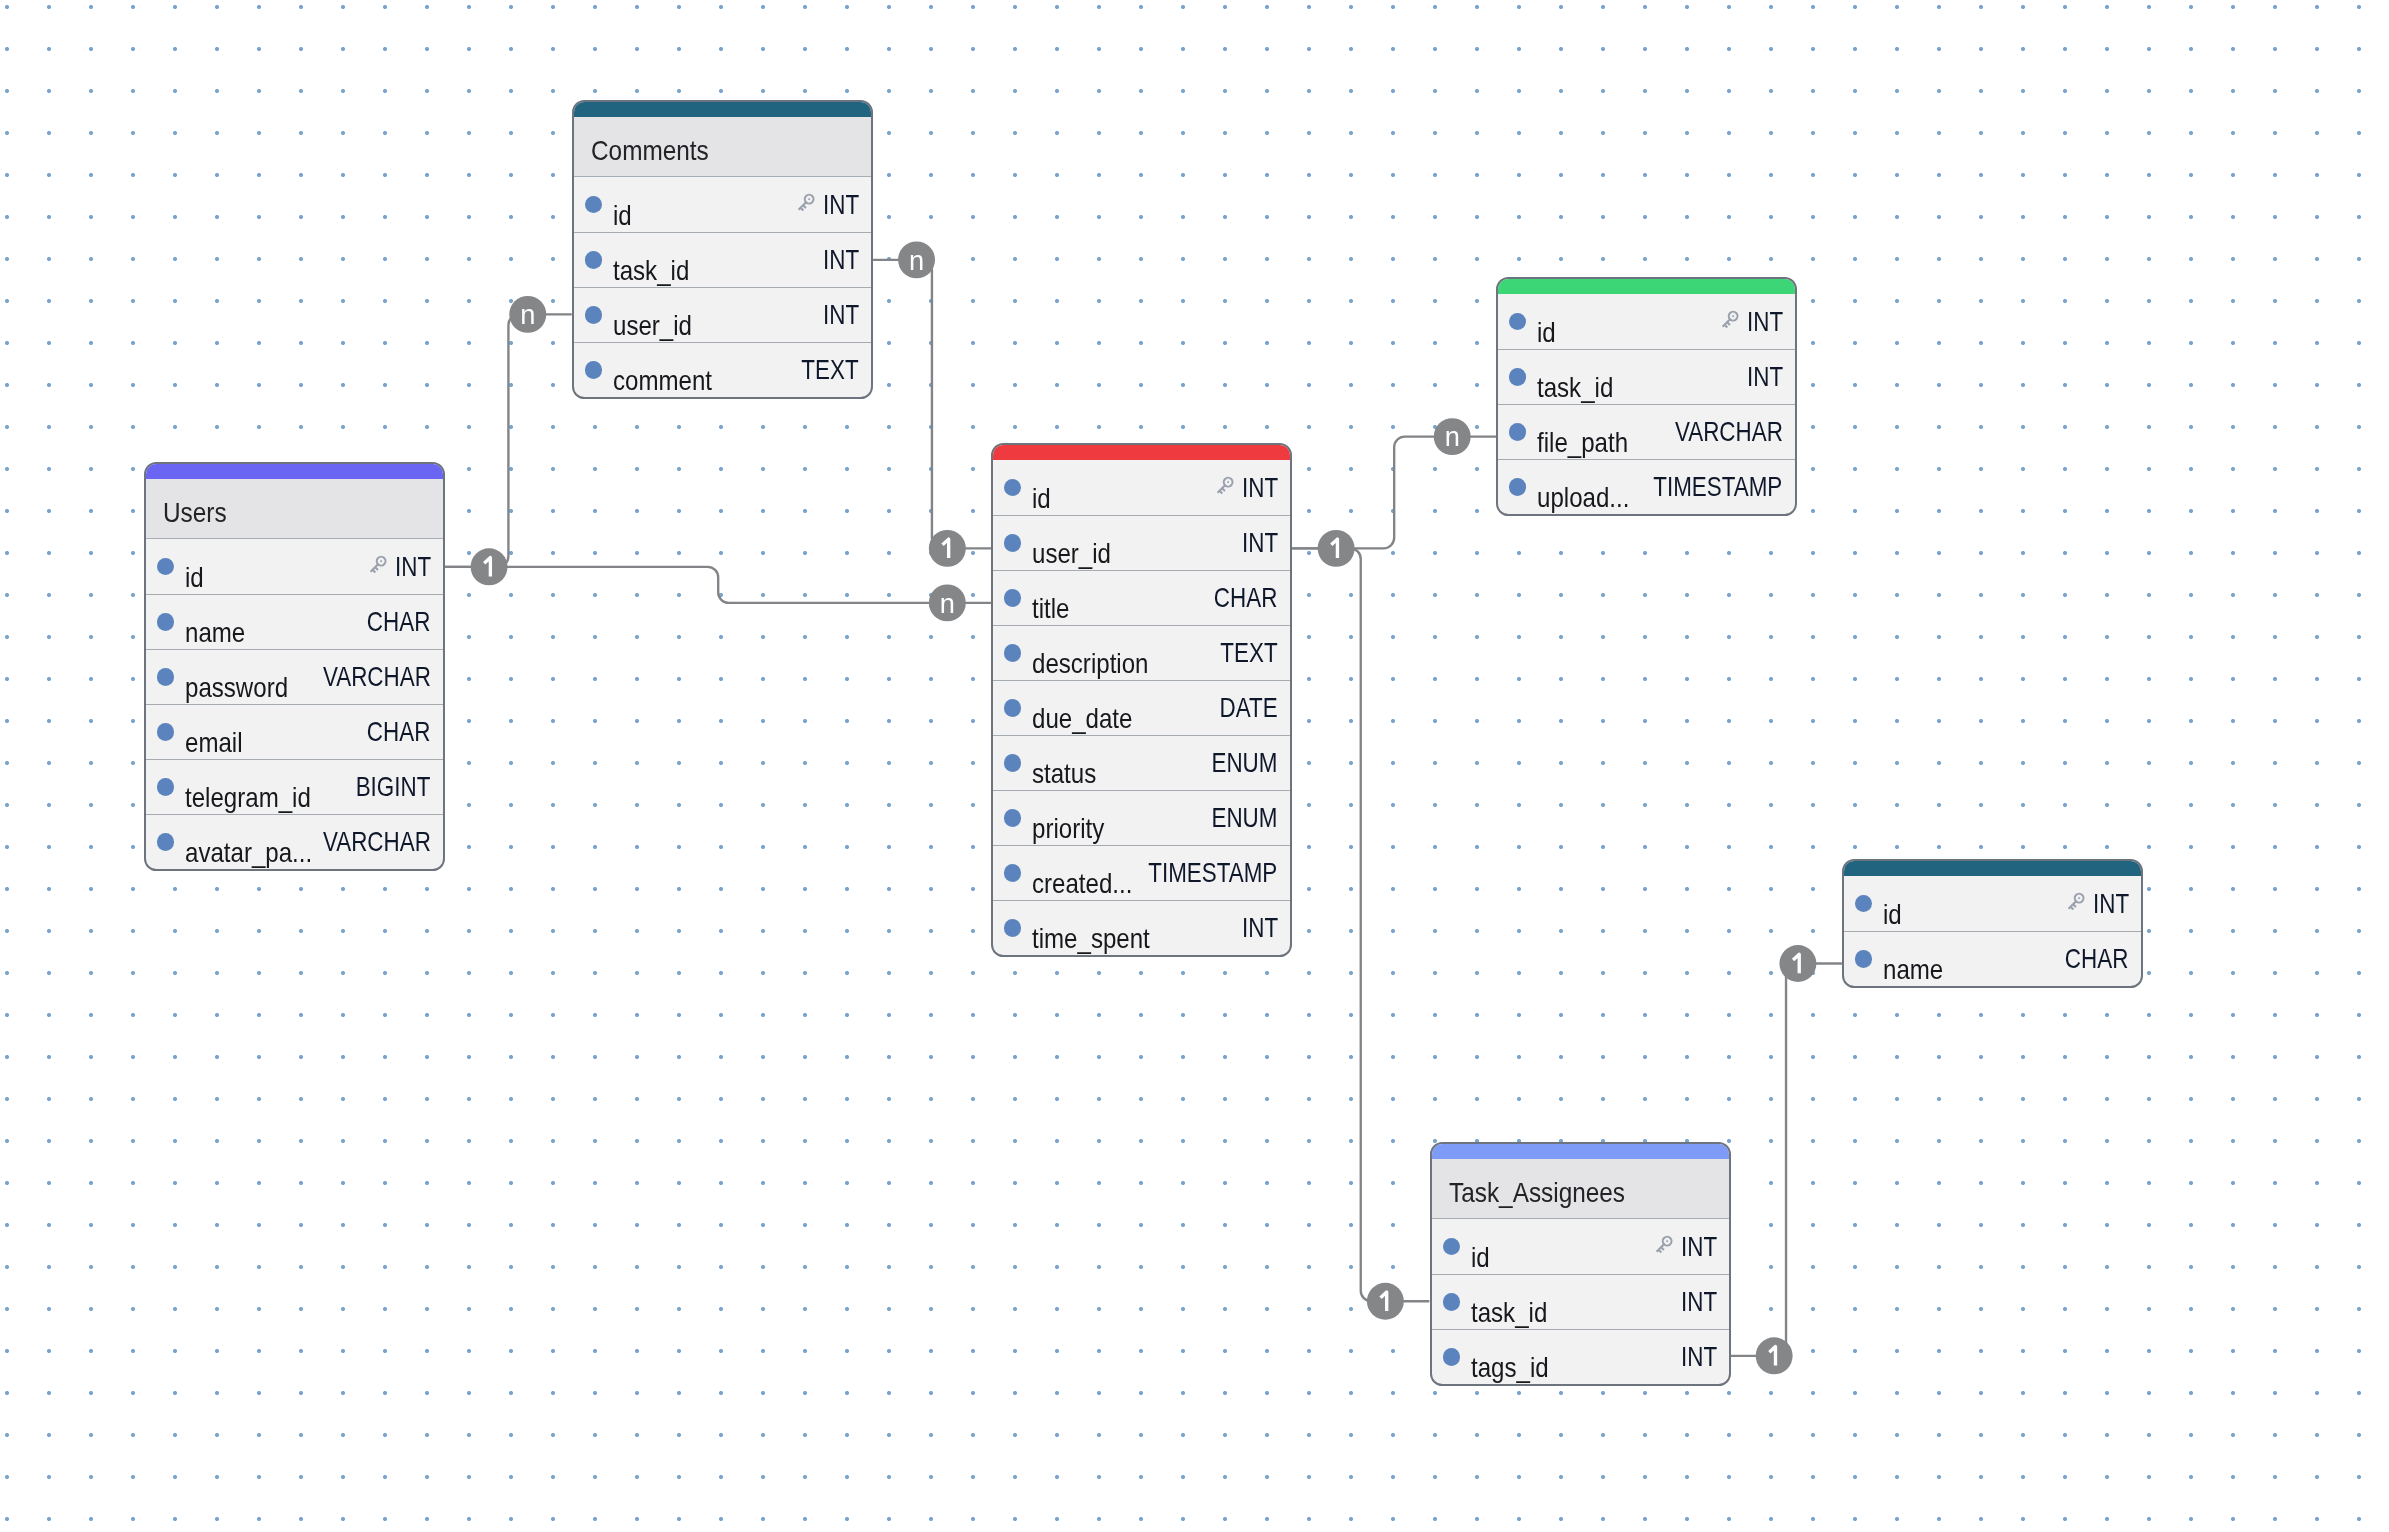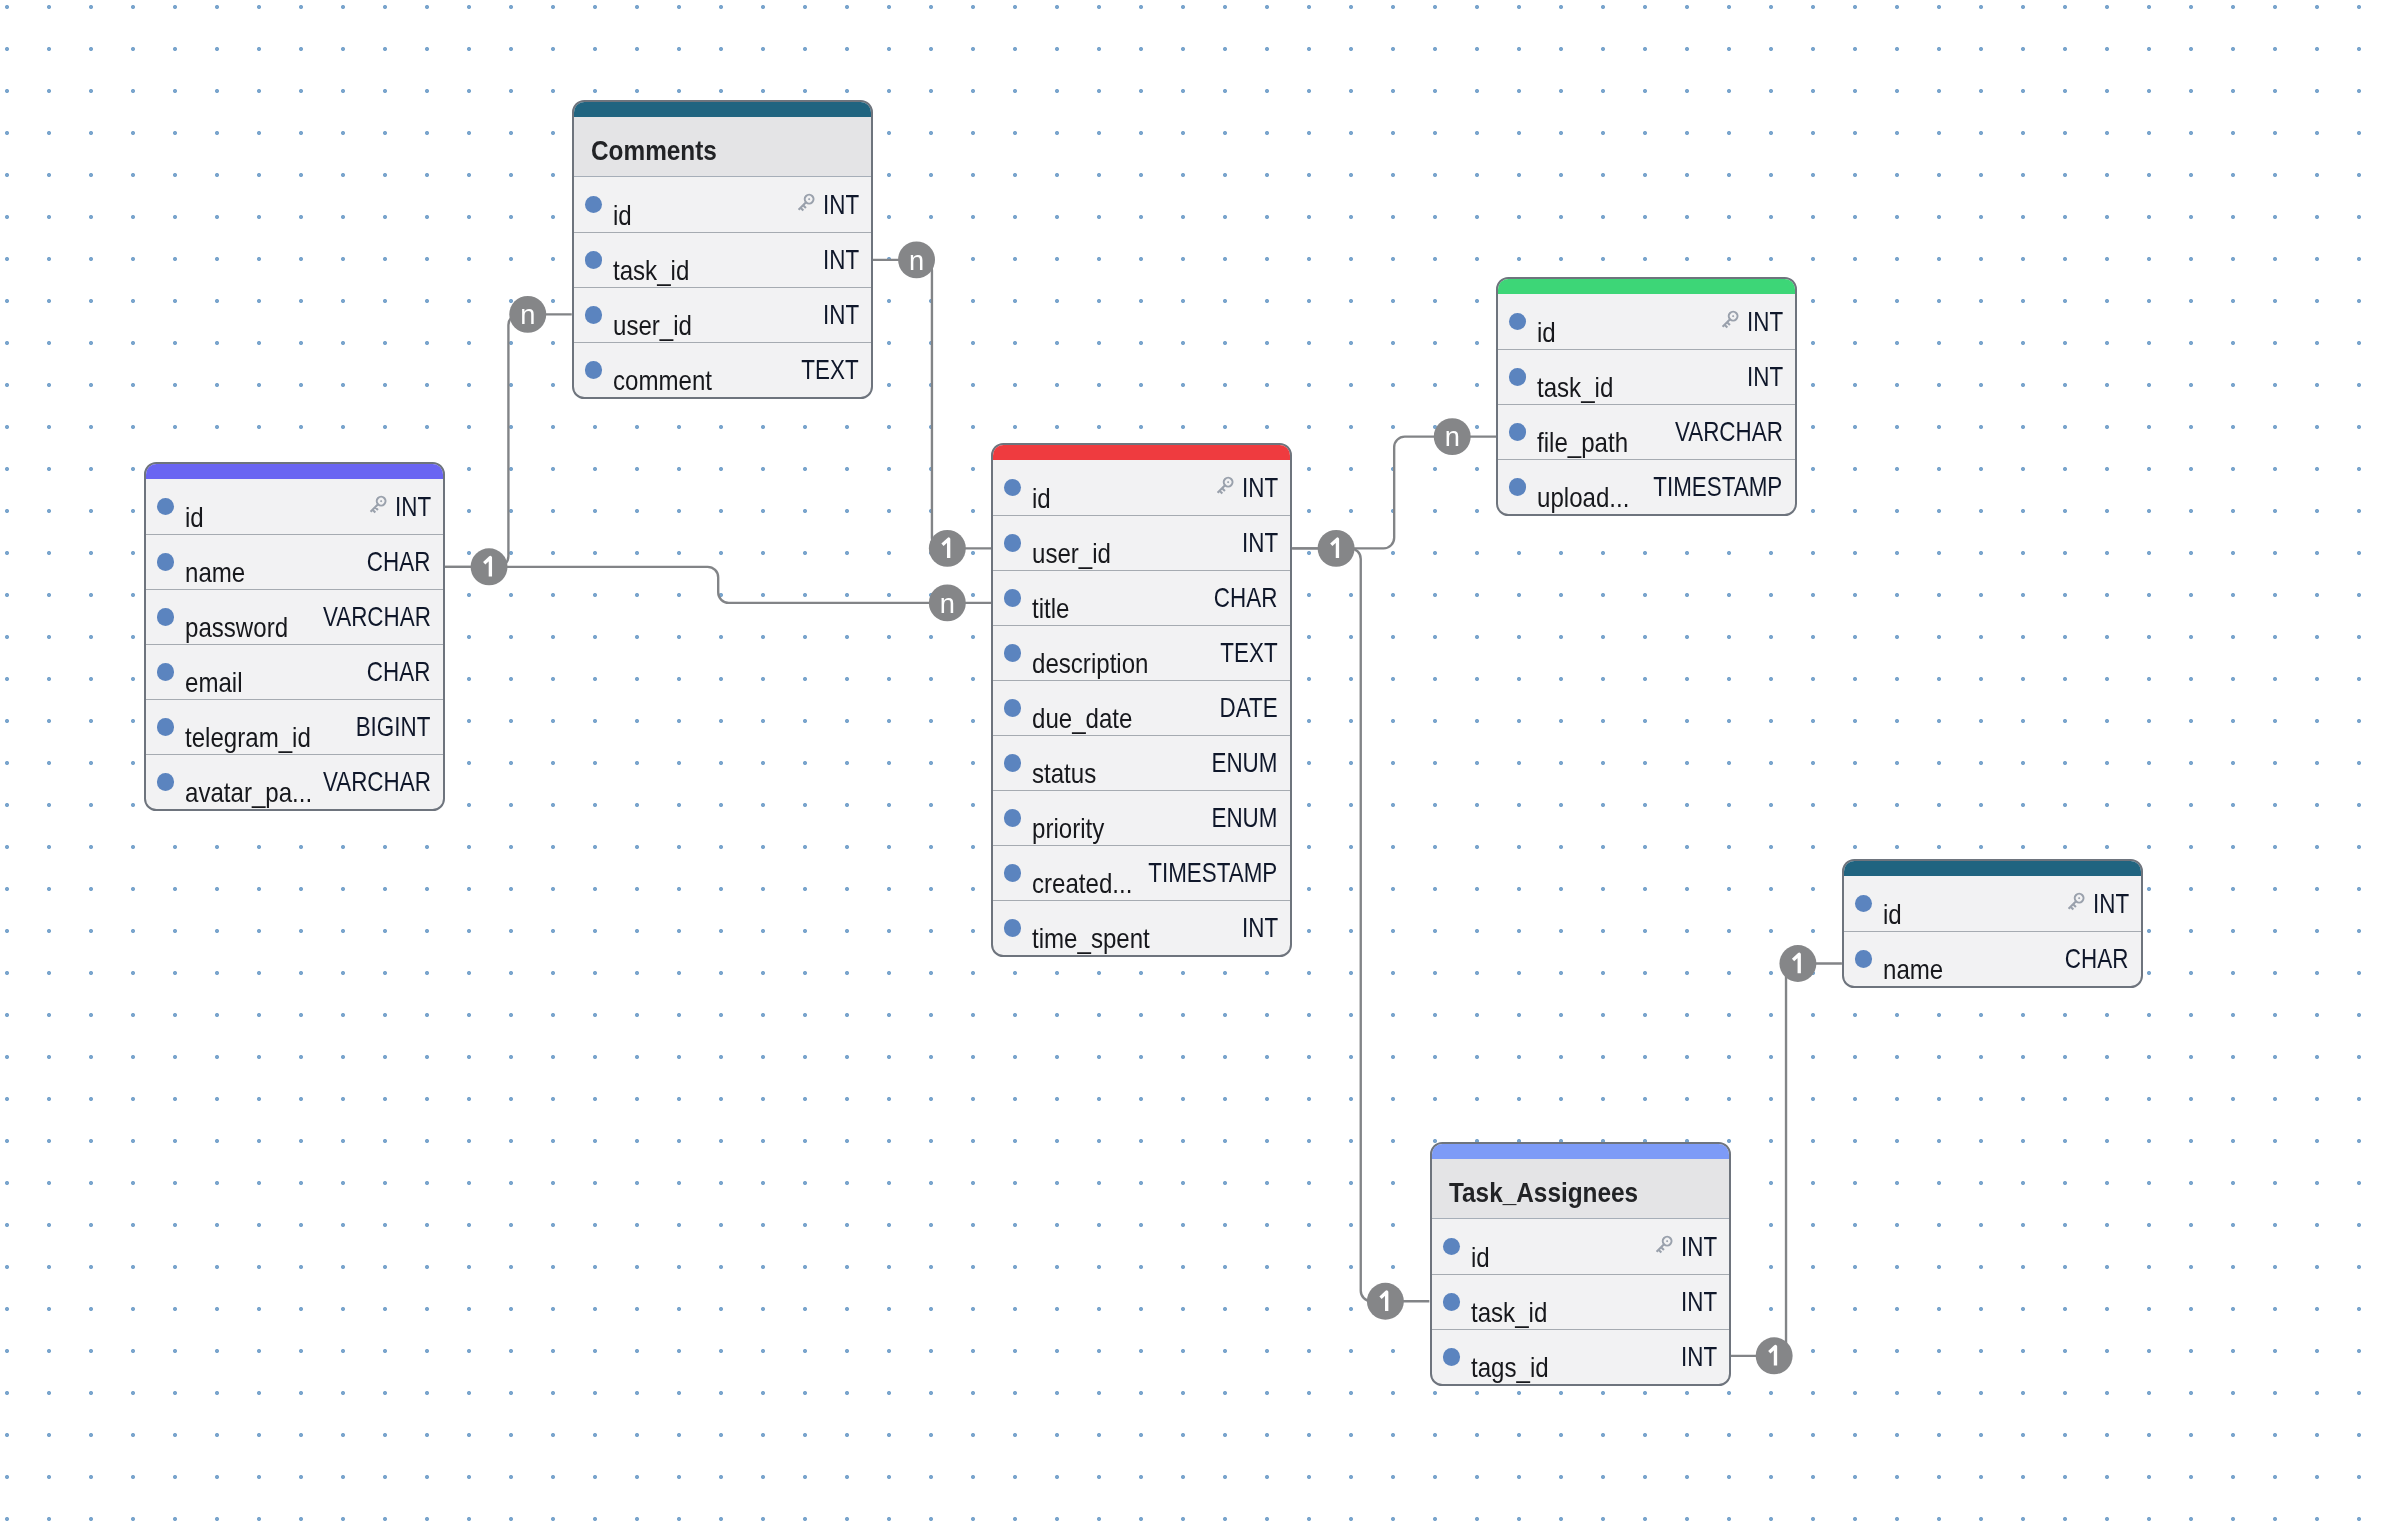--- a/index.html
+++ b/index.html
@@ -3,21 +3,21 @@
 <meta charset="utf-8">
 <style>
 html,body{margin:0;padding:0}
 #canvas{position:relative;width:2389px;height:1533px;background:#fff;
   background-image:radial-gradient(circle,#7aa5cd 1.8px,rgba(122,165,205,0) 2.3px);
   background-size:42px 42px;background-position:-14px -14px;
   font-family:"Liberation Sans",sans-serif;overflow:hidden}
 #rel{position:absolute;left:0;top:0;z-index:1}
 .tbl{position:absolute;width:301px;border:2.6px solid #6e747d;border-radius:12.3px;overflow:hidden;background:#f2f2f3;box-sizing:border-box;z-index:2}
 .bar{height:15px}
-.title{height:60px;background:#e4e4e6;border-bottom:1.8px solid #a6aeb8;box-sizing:border-box;display:flex;align-items:center;padding-left:16.7px;font-size:28px;font-weight:bold;color:#222326}
+.title{height:60px;background:#e4e4e6;border-bottom:1.8px solid #a6aeb8;box-sizing:border-box;display:flex;align-items:center;padding-left:16.7px;font-size:28px;font-weight:normal;color:#222326}
 .row{height:55px;position:relative;box-sizing:border-box;font-size:28px;color:#17181c}
 .fname>i{font-style:normal;display:inline-block;transform:scaleX(0.86);transform-origin:left center}
 .ftype>i{font-style:normal;display:inline-block;transform:scaleX(0.80);transform-origin:right center}
 .title>i{font-style:normal;display:inline-block;transform:scaleX(0.87);transform-origin:left center;position:relative;top:4.4px}
 .row.s{border-top:1.8px solid #a6abb1}
 .dot{position:absolute;left:10.6px;top:50%;width:17.6px;height:17.6px;margin-top:-8.8px;border-radius:50%;background:#5b84bf}
 .fname{position:absolute;left:39px;top:0;height:100%;display:flex;align-items:flex-end;white-space:nowrap}
 .ftype{position:absolute;right:12.3px;top:0;height:100%;display:flex;align-items:center;color:#0f172a;white-space:nowrap}
 .key{width:27px;height:27px;margin-right:-5.3px;flex:none}
 </style>
@@ -108,20 +108,23 @@
         <span class="fname">
           <i>comment</i>
         </span>
         <span class="ftype">
           <i>TEXT</i>
         </span>
       </div>
 </div>
 <div class="tbl" style="left:144px;top:462px">
   <div class="bar" style="background:#6a65f2"></div>
+  <div class="title">
+        <i>Users</i>
+      </div>
   <div class="row">
         <span class="dot"></span>
         <span class="fname">
           <i>id</i>
         </span>
         <span class="ftype">
           <svg class="key" viewBox="0 0 31 31">
             <g transform="rotate(45 15.5 13.5)" stroke="#9aa1ac" fill="none" stroke-width="2.4">
               <circle cx="15.5" cy="7.6" r="5"></circle>
               <circle cx="15.5" cy="7.6" r="1.2" fill="#9aa1ac" stroke="none"></circle>

